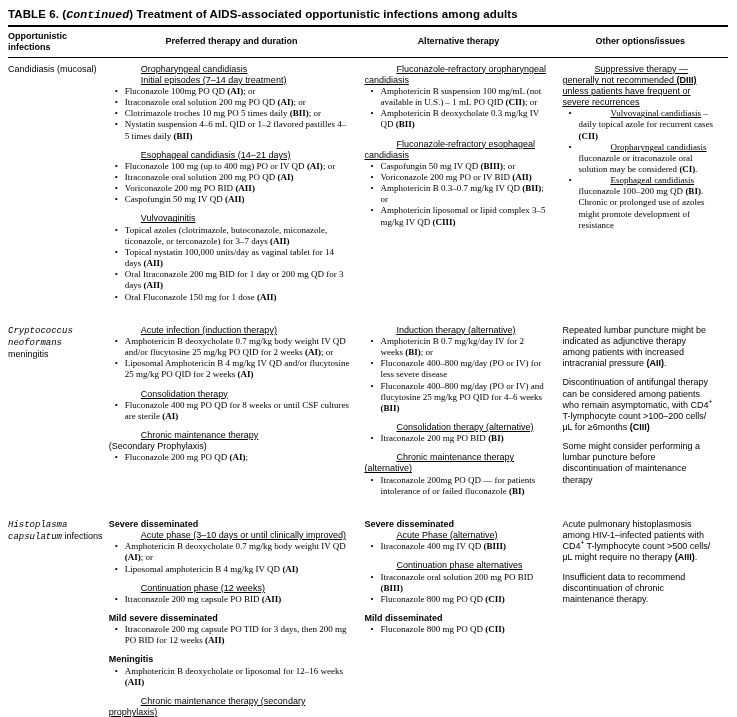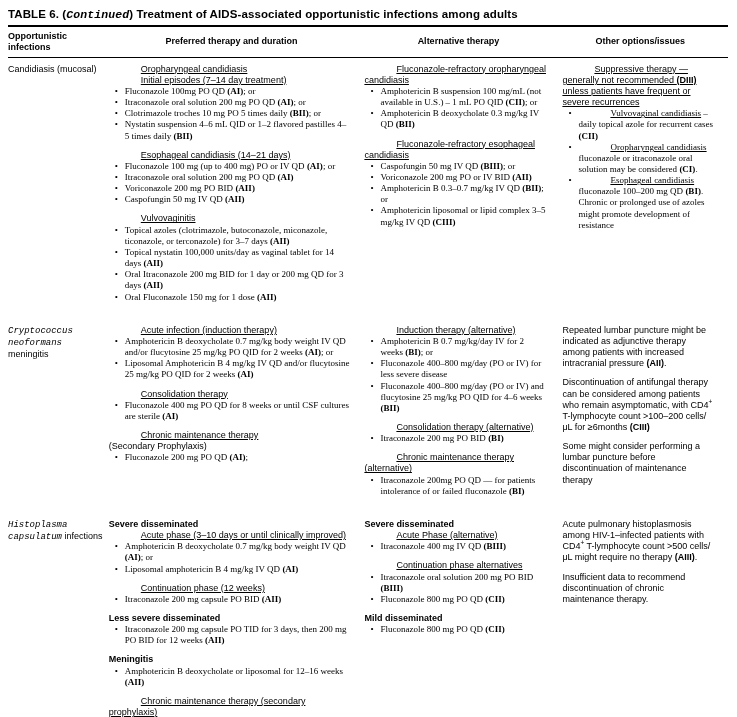--- a/index.html
+++ b/index.html
@@ -139,21 +139,21 @@
         <div class="blk p"><b>Severe disseminated</b></div>
         <div class="blk p"><u>Acute phase (3–10 days or until clinically improved)</u></div>
         <ul class="blk ul">
           <li>Amphotericin B deoxycholate 0.7 mg/kg body weight IV QD <b>(AI)</b>; or</li>
           <li>Liposomal amphotericin B 4 mg/kg IV QD <b>(AI)</b></li>
         </ul>
         <div class="blk p gap"><u>Continuation phase (12 weeks)</u></div>
         <ul class="blk ul">
           <li>Itraconazole 200 mg capsule PO BID <b>(AII)</b></li>
         </ul>
-        <div class="blk p gap"><b>Less severe disseminated</b></div>
+        <div class="blk p gap"><b>Mild severe disseminated</b></div>
         <ul class="blk ul">
           <li>Itraconazole 200 mg capsule PO TID for 3 days, then 200 mg PO BID for 12 weeks <b>(AII)</b></li>
         </ul>
         <div class="blk p gap"><b>Meningitis</b></div>
         <ul class="blk ul">
           <li>Amphotericin B deoxycholate or liposomal for 12–16 weeks <b>(AII)</b></li>
         </ul>
         <div class="blk p gap"><u>Chronic maintenance therapy (secondary prophylaxis)</u></div>
         <ul class="blk ul">
           <li>Itraconazole capsule 200 mg PO QD <b>(AI)</b></li>

